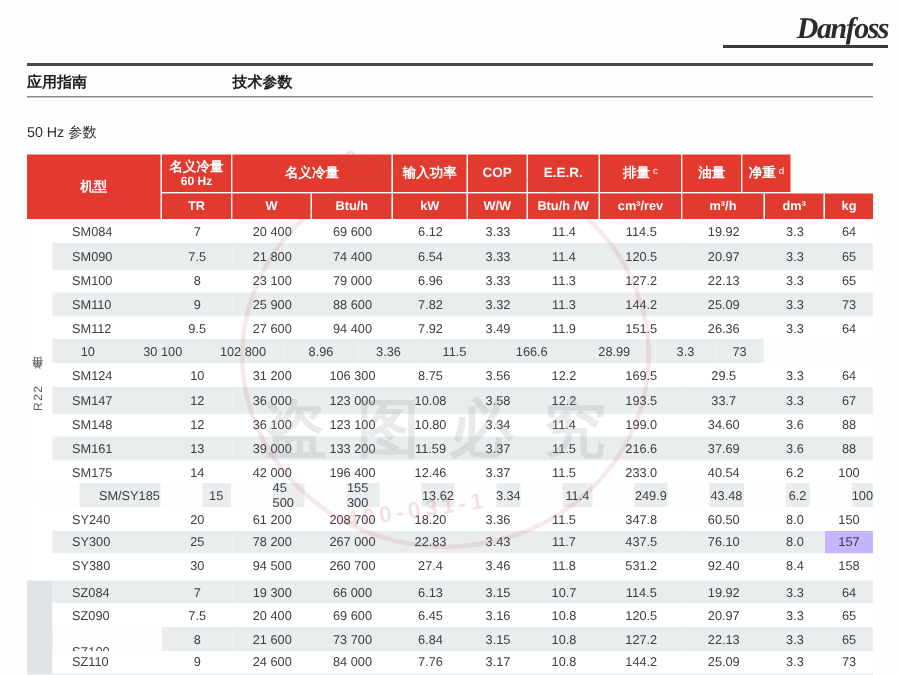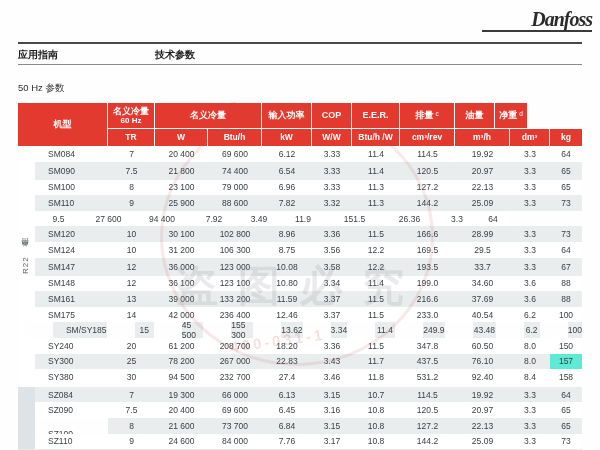--- a/index.html
+++ b/index.html
@@ -190,34 +190,34 @@
           <div class="cell" style="width: 50px; background: rgb(233, 237, 238);">7.82</div>
           <div class="cell" style="width: 40px; background: rgb(233, 237, 238);">3.32</div>
           <div class="cell" style="width: 48px; background: rgb(233, 237, 238);">11.3</div>
           <div class="cell" style="width: 55px; background: rgb(233, 237, 238);">144.2</div>
           <div class="cell" style="width: 55px; background: rgb(233, 237, 238);">25.09</div>
           <div class="cell" style="width: 40px; background: rgb(233, 237, 238);">3.3</div>
           <div class="cell" style="width: 32px; background: rgb(233, 237, 238);">73</div>
         </div>
         <div class="trow" style="height: 15.6px;">
           <div class="cell strip" style="background: rgb(255, 255, 255);"></div>
+          <div class="cell model" style="background: rgb(255, 255, 255);">SM112</div>
           <div class="cell" style="width: 47px; background: rgb(255, 255, 255);">9.5</div>
           <div class="cell" style="width: 53px; background: rgb(255, 255, 255);">27 600</div>
           <div class="cell" style="width: 54px; background: rgb(255, 255, 255);">94 400</div>
           <div class="cell" style="width: 50px; background: rgb(255, 255, 255);">7.92</div>
           <div class="cell" style="width: 40px; background: rgb(255, 255, 255);">3.49</div>
           <div class="cell" style="width: 48px; background: rgb(255, 255, 255);">11.9</div>
           <div class="cell" style="width: 55px; background: rgb(255, 255, 255);">151.5</div>
           <div class="cell" style="width: 55px; background: rgb(255, 255, 255);">26.36</div>
           <div class="cell" style="width: 40px; background: rgb(255, 255, 255);">3.3</div>
           <div class="cell" style="width: 32px; background: rgb(255, 255, 255);">64</div>
         </div>
         <div class="trow" style="height: 15.6px;">
           <div class="cell strip" style="background: rgb(255, 255, 255);"></div>
-          <div class="cell model" style="background: rgb(233, 237, 238);">SM120</div>
           <div class="cell" style="width: 47px; background: rgb(233, 237, 238);">10</div>
           <div class="cell" style="width: 53px; background: rgb(233, 237, 238);">30 100</div>
           <div class="cell" style="width: 54px; background: rgb(233, 237, 238);">102 800</div>
           <div class="cell" style="width: 50px; background: rgb(233, 237, 238);">8.96</div>
           <div class="cell" style="width: 40px; background: rgb(233, 237, 238);">3.36</div>
           <div class="cell" style="width: 48px; background: rgb(233, 237, 238);">11.5</div>
           <div class="cell" style="width: 55px; background: rgb(233, 237, 238);">166.6</div>
           <div class="cell" style="width: 55px; background: rgb(233, 237, 238);">28.99</div>
           <div class="cell" style="width: 40px; background: rgb(233, 237, 238);">3.3</div>
           <div class="cell" style="width: 32px; background: rgb(233, 237, 238);">73</div>
@@ -276,21 +276,21 @@
           <div class="cell" style="width: 55px; background: rgb(233, 237, 238);">216.6</div>
           <div class="cell" style="width: 55px; background: rgb(233, 237, 238);">37.69</div>
           <div class="cell" style="width: 40px; background: rgb(233, 237, 238);">3.6</div>
           <div class="cell" style="width: 32px; background: rgb(233, 237, 238);">88</div>
         </div>
         <div class="trow" style="height: 15.6px;">
           <div class="cell strip" style="background: rgb(255, 255, 255);"></div>
           <div class="cell model" style="background: rgb(255, 255, 255);">SM175</div>
           <div class="cell" style="width: 47px; background: rgb(255, 255, 255);">14</div>
           <div class="cell" style="width: 53px; background: rgb(255, 255, 255);">42 000</div>
-          <div class="cell" style="width: 54px; background: rgb(255, 255, 255);">236 400</div>
+          <div class="cell" style="width: 54px; background: rgb(255, 255, 255);">196 400</div>
           <div class="cell" style="width: 50px; background: rgb(255, 255, 255);">12.46</div>
           <div class="cell" style="width: 40px; background: rgb(255, 255, 255);">3.37</div>
           <div class="cell" style="width: 48px; background: rgb(255, 255, 255);">11.5</div>
           <div class="cell" style="width: 55px; background: rgb(255, 255, 255); text-align: center;">233.0</div>
           <div class="cell" style="width: 55px; background: rgb(255, 255, 255);">40.54</div>
           <div class="cell" style="width: 40px; background: rgb(255, 255, 255);">6.2</div>
           <div class="cell" style="width: 32px; background: rgb(255, 255, 255);">100</div>
         </div>
         <div class="trow" style="height: 15.6px; gap: 28px;">
           <div class="cell strip" style="background: rgb(255, 255, 255);"></div>
@@ -325,28 +325,28 @@
           <div class="cell model" style="background: rgb(233, 237, 238);">SY300</div>
           <div class="cell" style="width: 47px; background: rgb(233, 237, 238);">25</div>
           <div class="cell" style="width: 53px; background: rgb(233, 237, 238);">78 200</div>
           <div class="cell" style="width: 54px; background: rgb(233, 237, 238);">267 000</div>
           <div class="cell" style="width: 50px; background: rgb(233, 237, 238);">22.83</div>
           <div class="cell" style="width: 40px; background: rgb(233, 237, 238);">3.43</div>
           <div class="cell" style="width: 48px; background: rgb(233, 237, 238);">11.7</div>
           <div class="cell" style="width: 55px; background: rgb(233, 237, 238);">437.5</div>
           <div class="cell" style="width: 55px; background: rgb(233, 237, 238);">76.10</div>
           <div class="cell" style="width: 40px; background: rgb(233, 237, 238);">8.0</div>
-          <div class="cell" style="width: 32px; background: #5eead4;">157</div>
+          <div class="cell" style="width: 32px; background: #c4b5fd;">157</div>
         </div>
         <div class="trow" style="height: 15.6px;">
           <div class="cell strip" style="background: rgb(255, 255, 255);"></div>
           <div class="cell model" style="background: rgb(255, 255, 255);">SY380</div>
           <div class="cell" style="width: 47px; background: rgb(255, 255, 255);">30</div>
           <div class="cell" style="width: 53px; background: rgb(255, 255, 255);">94 500</div>
-          <div class="cell" style="width: 54px; background: rgb(255, 255, 255);">232 700</div>
+          <div class="cell" style="width: 54px; background: rgb(255, 255, 255);">260 700</div>
           <div class="cell" style="width: 50px; background: rgb(255, 255, 255);">27.4</div>
           <div class="cell" style="width: 40px; background: rgb(255, 255, 255);">3.46</div>
           <div class="cell" style="width: 48px; background: rgb(255, 255, 255);">11.8</div>
           <div class="cell" style="width: 55px; background: rgb(255, 255, 255);">531.2</div>
           <div class="cell" style="width: 55px; background: rgb(255, 255, 255);">92.40</div>
           <div class="cell" style="width: 40px; background: rgb(255, 255, 255);">8.4</div>
           <div class="cell" style="width: 32px; background: rgb(255, 255, 255);">158</div>
         </div>
       </div>
       <div class="tgroup tgroup2">

